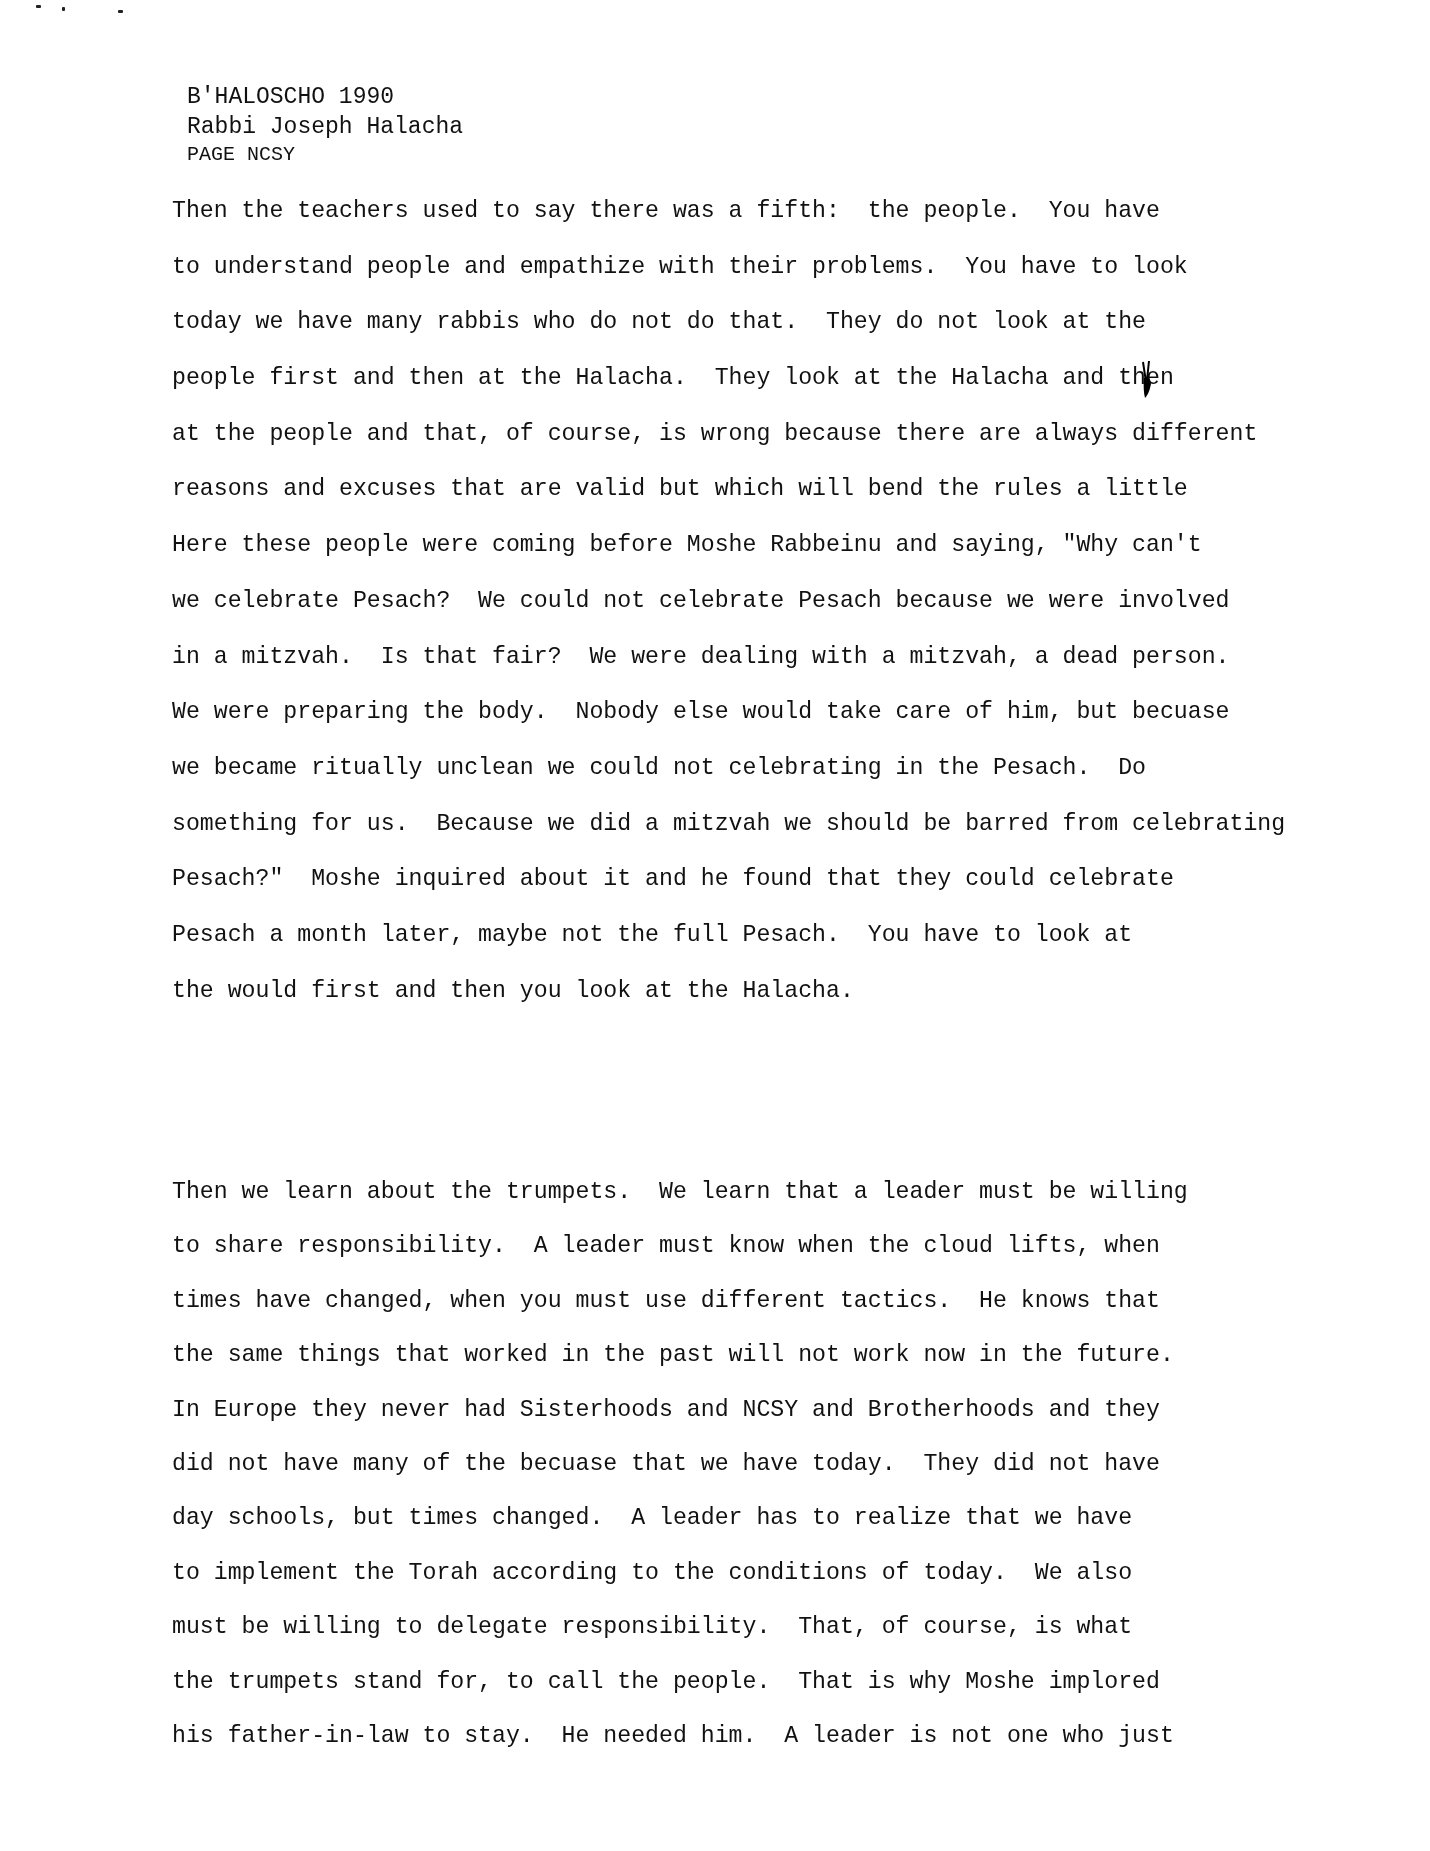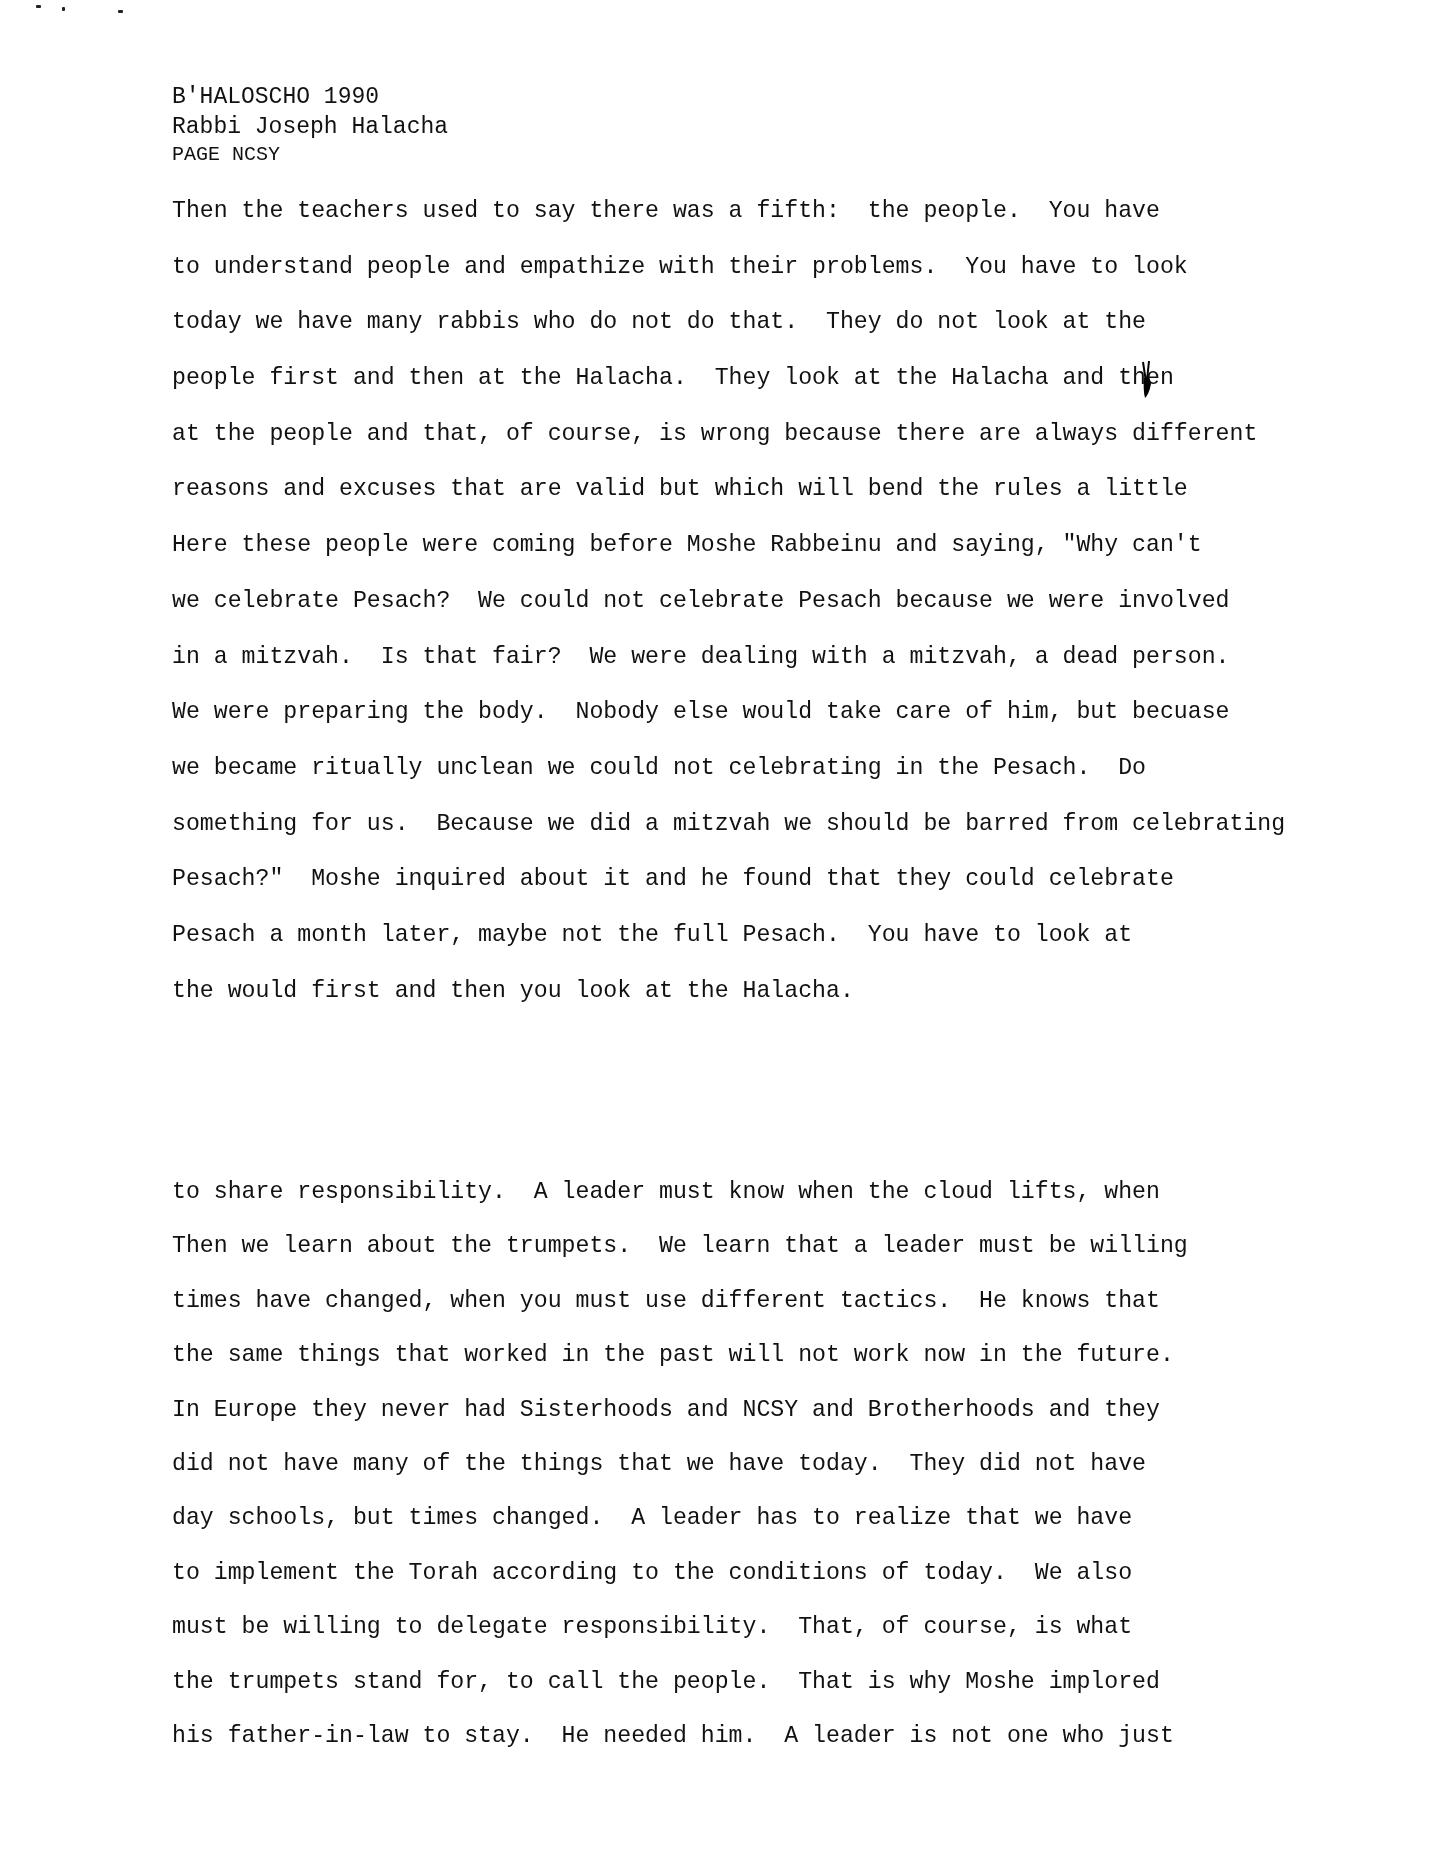--- a/index.html
+++ b/index.html
@@ -25,20 +25,21 @@
   .header {
     position: absolute;
     left: 172px;
     top: 82px;
   }
   .header-line {
     font-size: 23px;
     line-height: 30px;
     white-space: pre;
     letter-spacing: 0px;
+    margin-left: 15px;
   }
   .header-line.small {
     font-size: 20px;
     line-height: 26px;
   }
   .body-block {
     position: absolute;
     left: 172px;
     width: 1200px;
   }
@@ -86,26 +87,26 @@
     <div class="text-line">in a mitzvah.  Is that fair?  We were dealing with a mitzvah, a dead person.</div>
     <div class="text-line">We were preparing the body.  Nobody else would take care of him, but becuase</div>
     <div class="text-line">we became ritually unclean we could not celebrating in the Pesach.  Do</div>
     <div class="text-line">something for us.  Because we did a mitzvah we should be barred from celebrating</div>
     <div class="text-line">Pesach?"  Moshe inquired about it and he found that they could celebrate</div>
     <div class="text-line">Pesach a month later, maybe not the full Pesach.  You have to look at</div>
     <div class="text-line">the would first and then you look at the Halacha.</div>
   </div>
 
   <div class="body-block para2">
+    <div class="text-line">Then we learn about the trumpets.  We learn that a leader must be willing</div>
     <div class="text-line">to share responsibility.  A leader must know when the cloud lifts, when</div>
-    <div class="text-line">Then we learn about the trumpets.  We learn that a leader must be willing</div>
     <div class="text-line">times have changed, when you must use different tactics.  He knows that</div>
     <div class="text-line">the same things that worked in the past will not work now in the future.</div>
     <div class="text-line">In Europe they never had Sisterhoods and NCSY and Brotherhoods and they</div>
-    <div class="text-line">did not have many of the things that we have today.  They did not have</div>
+    <div class="text-line">did not have many of the becuase that we have today.  They did not have</div>
     <div class="text-line">day schools, but times changed.  A leader has to realize that we have</div>
     <div class="text-line">to implement the Torah according to the conditions of today.  We also</div>
     <div class="text-line">must be willing to delegate responsibility.  That, of course, is what</div>
     <div class="text-line">the trumpets stand for, to call the people.  That is why Moshe implored</div>
     <div class="text-line">his father-in-law to stay.  He needed him.  A leader is not one who just</div>
   </div>
 
   <svg class="hand-mark" viewBox="0 0 14 40">
     <path d="M3 2 L6 22 M9 1 L7 20" stroke="#000" stroke-width="2" fill="none"></path>
     <path d="M4 18 Q10 16 11 24 Q9 34 5 38 Q3 30 4 18 Z" fill="#000"></path>

